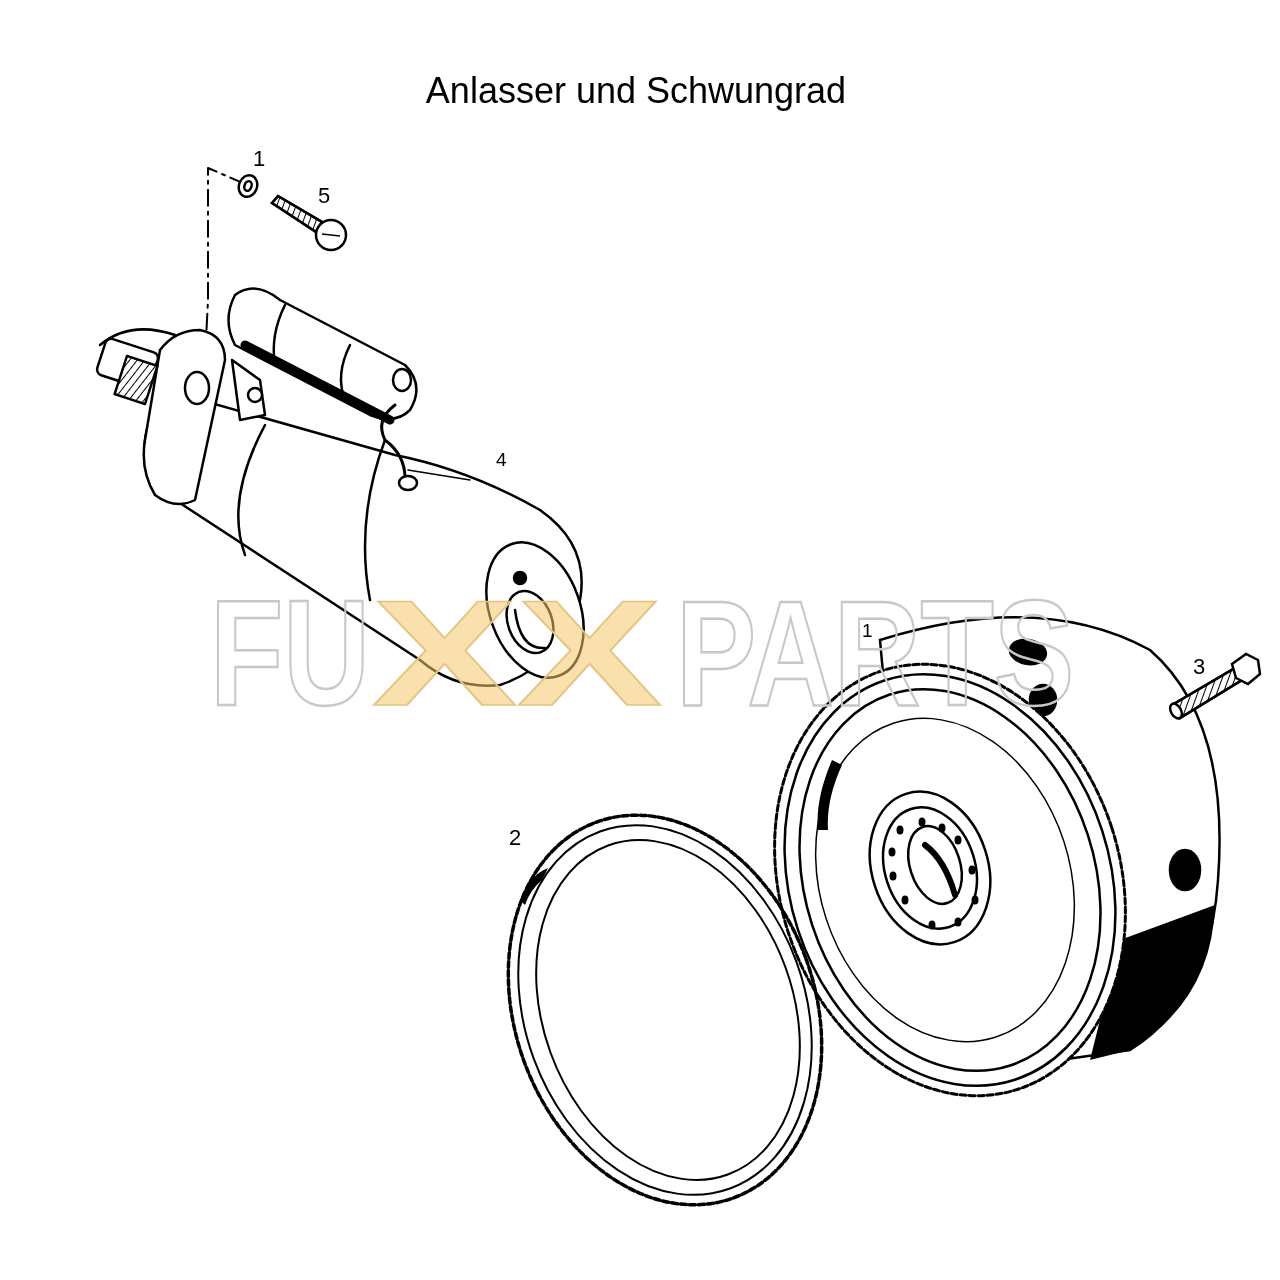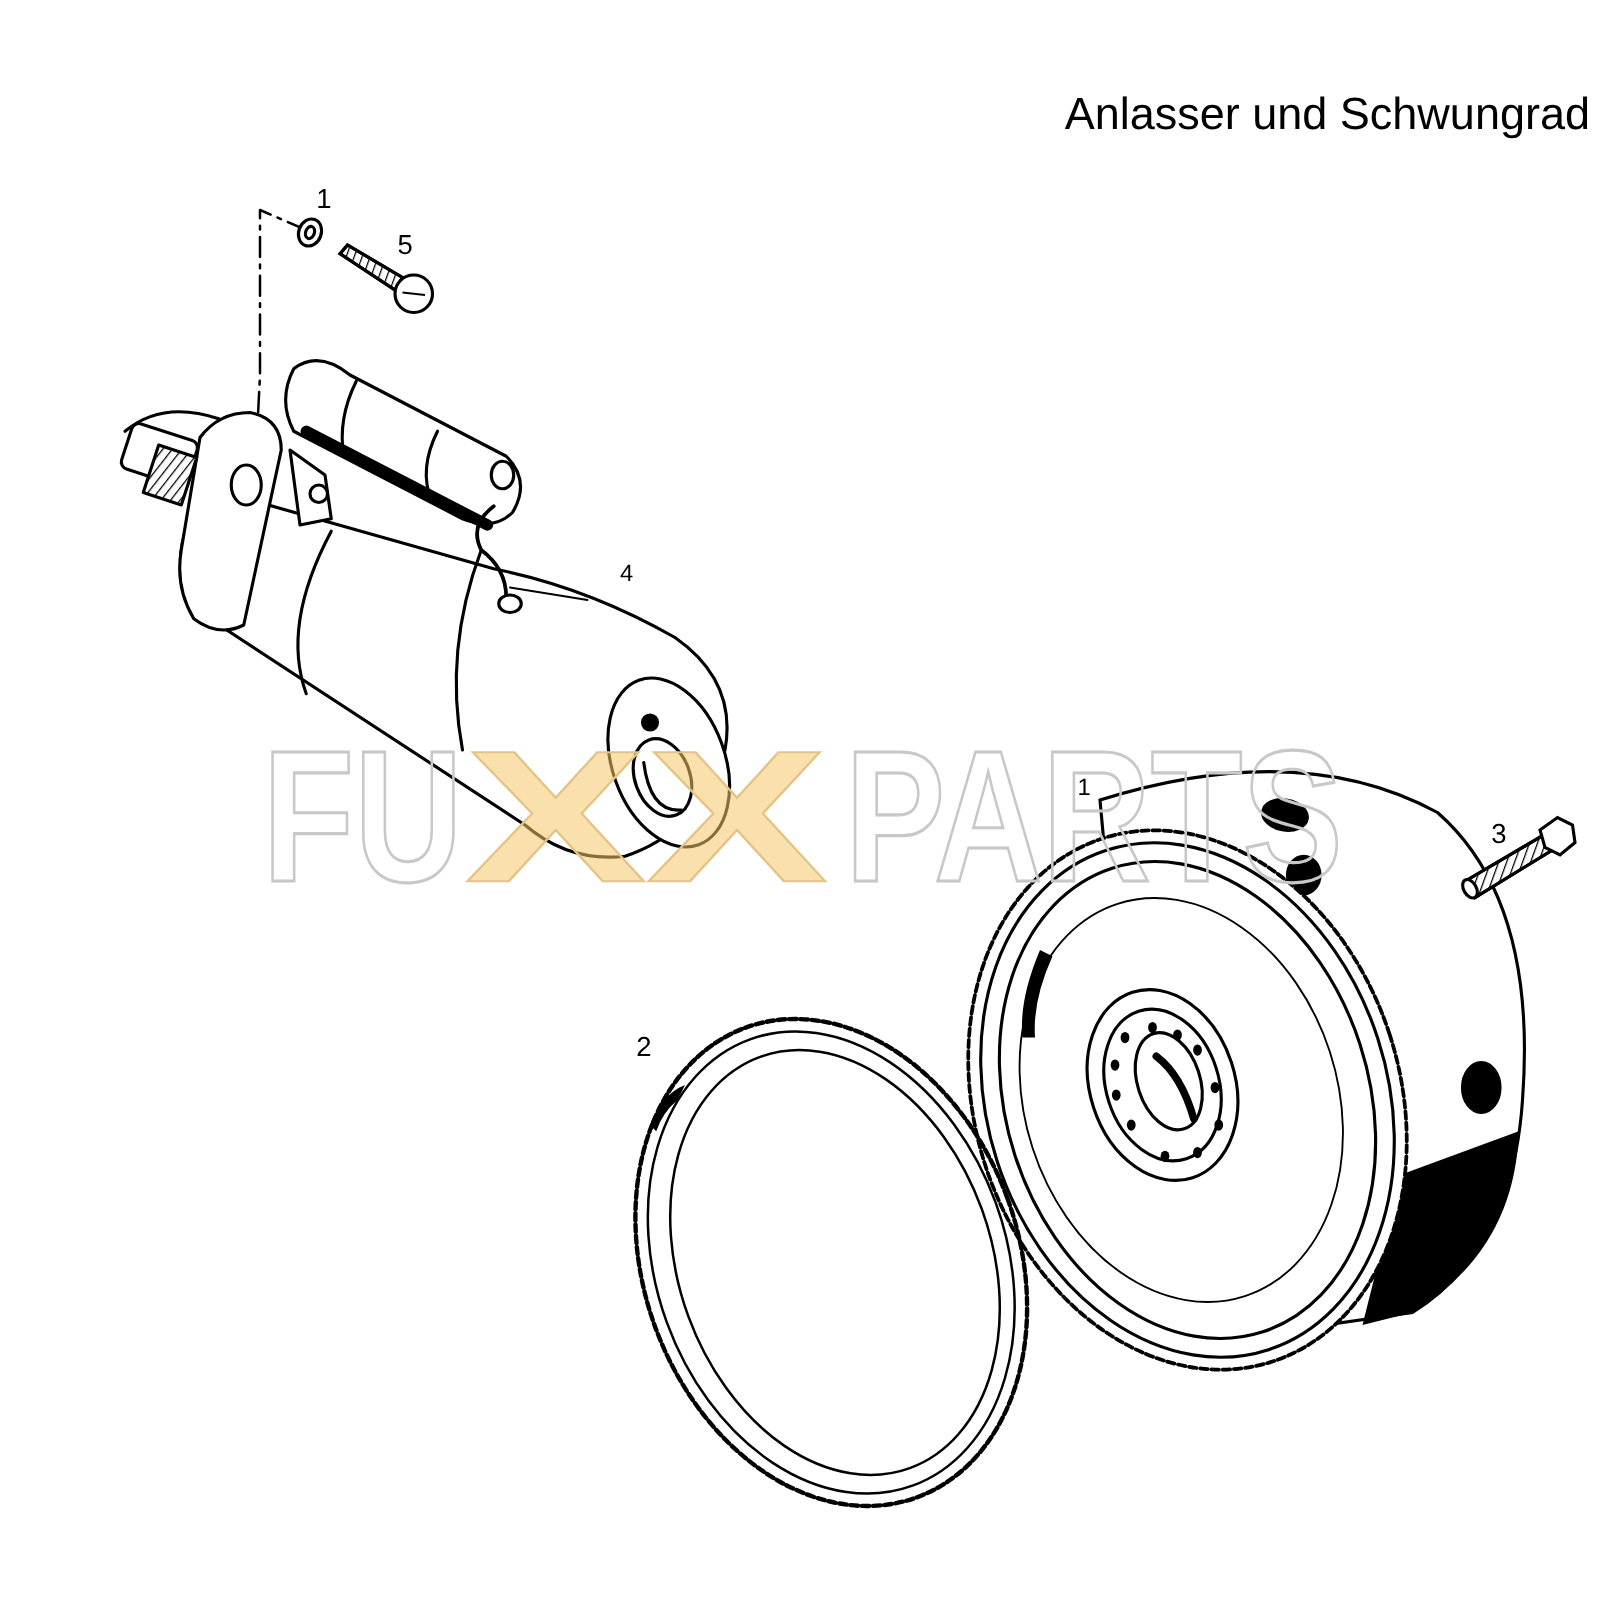--- a/index.html
+++ b/index.html
@@ -1,18 +1,18 @@
 <!DOCTYPE html>
 <html><head>
 <meta charset="utf-8">
 <style>
   html, body { margin: 0; padding: 0; background: #ffffff; }
   body { width: 1280px; height: 1280px; position: relative; overflow: hidden;
          font-family: "Liberation Sans", sans-serif; }
-  .title { position: absolute; left: 0; top: 70px; width: 1272px; text-align: right;
+  .title { position: absolute; left: 0; top: 70px; width: 1272px; text-align: center;
            font-size: 36px; color: #000; font-weight: normal; }
   .drawing { position: absolute; left: 0; top: 0; width: 1280px; height: 1280px; }
   .callout { position: absolute; font-size: 22px; color: #000; line-height: 1; }
   .callout.small { font-size: 19px; }
   .watermark { position: absolute; left: 0; top: 0; width: 1280px; height: 1280px; pointer-events: none; }
 </style>
 </head>
 <body>
 
 <div class="title">Anlasser und Schwungrad</div>

